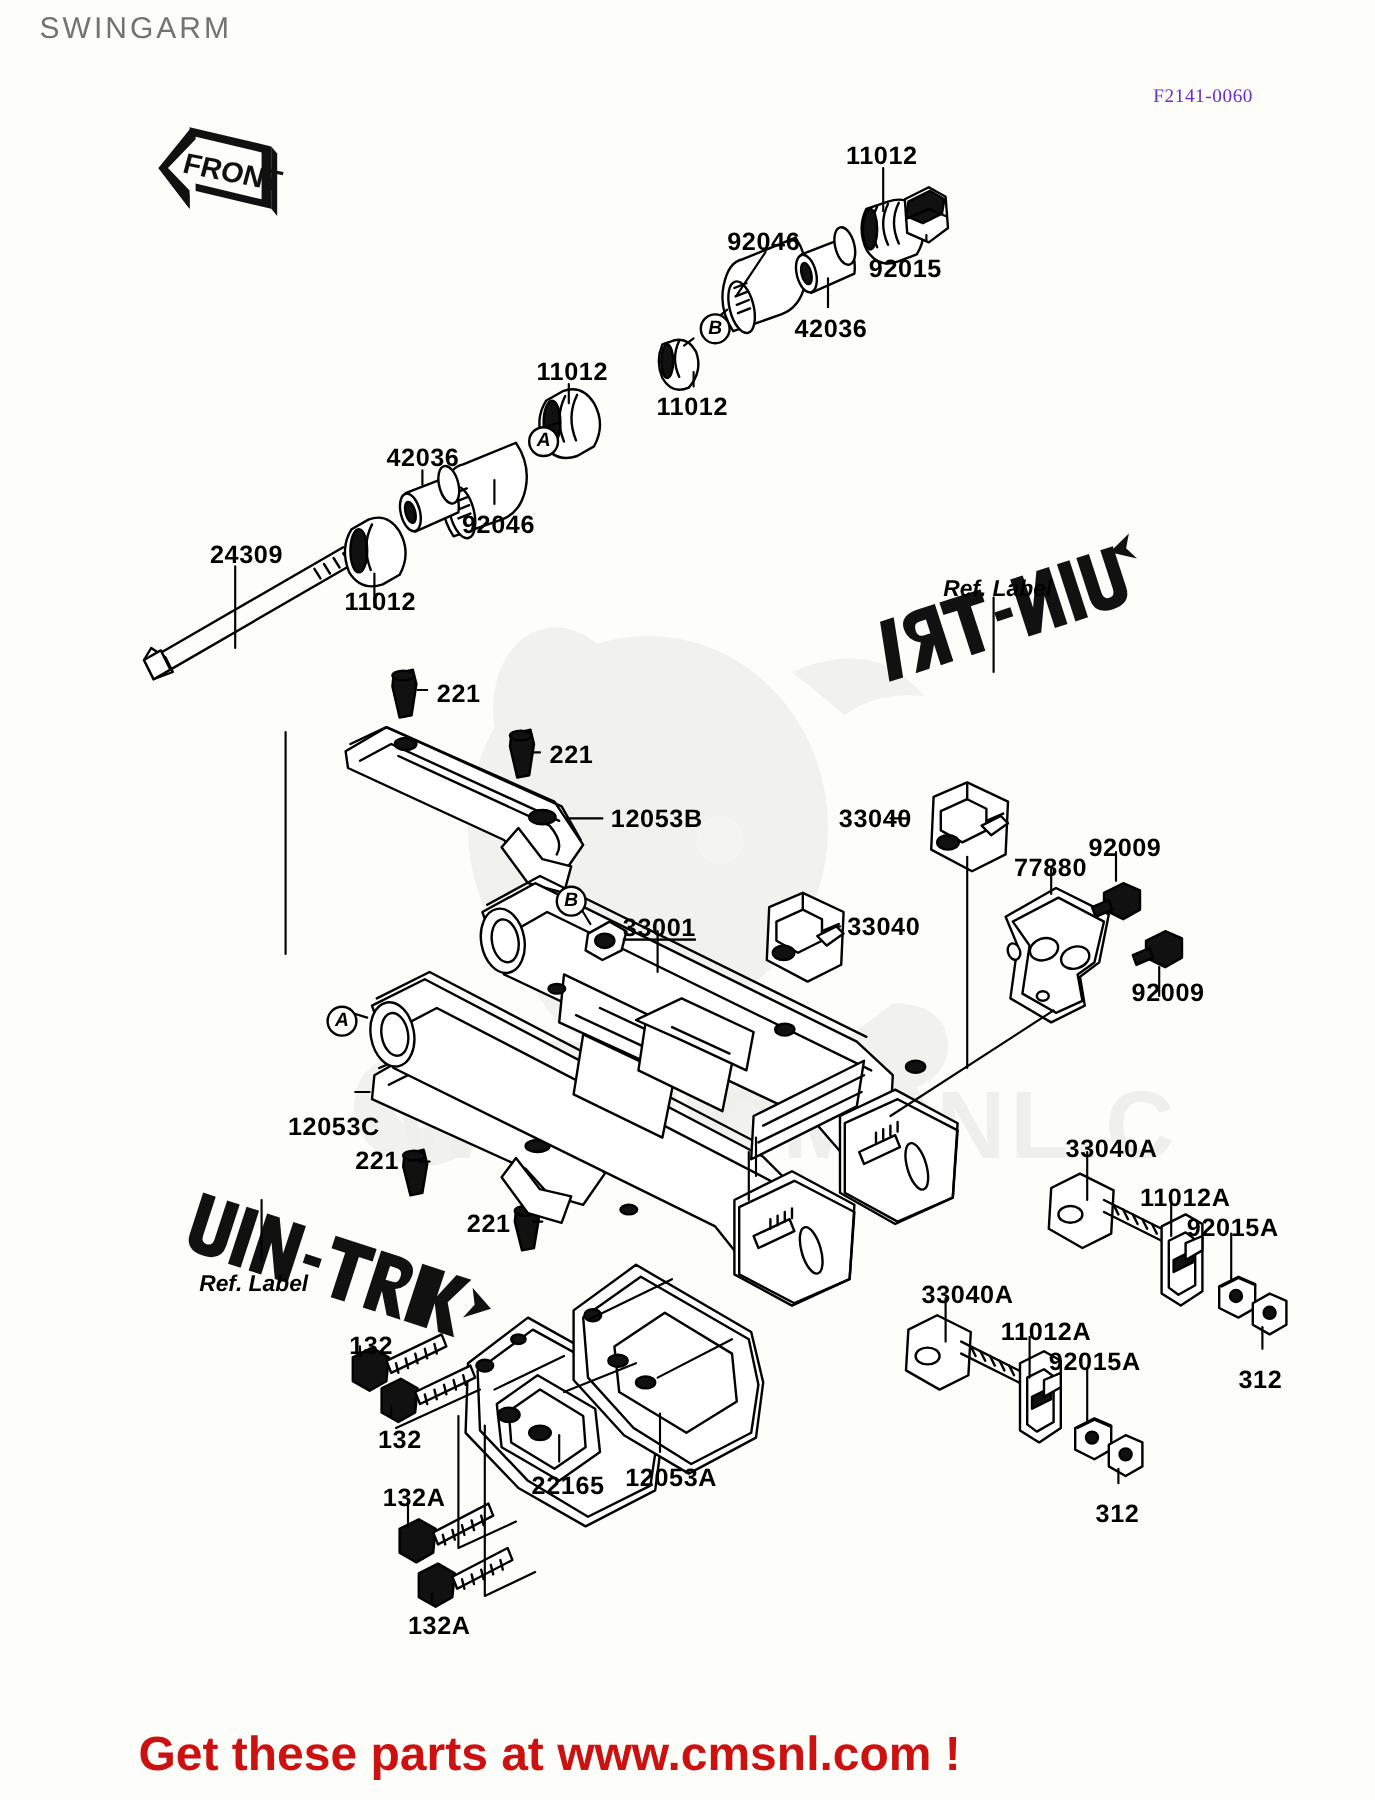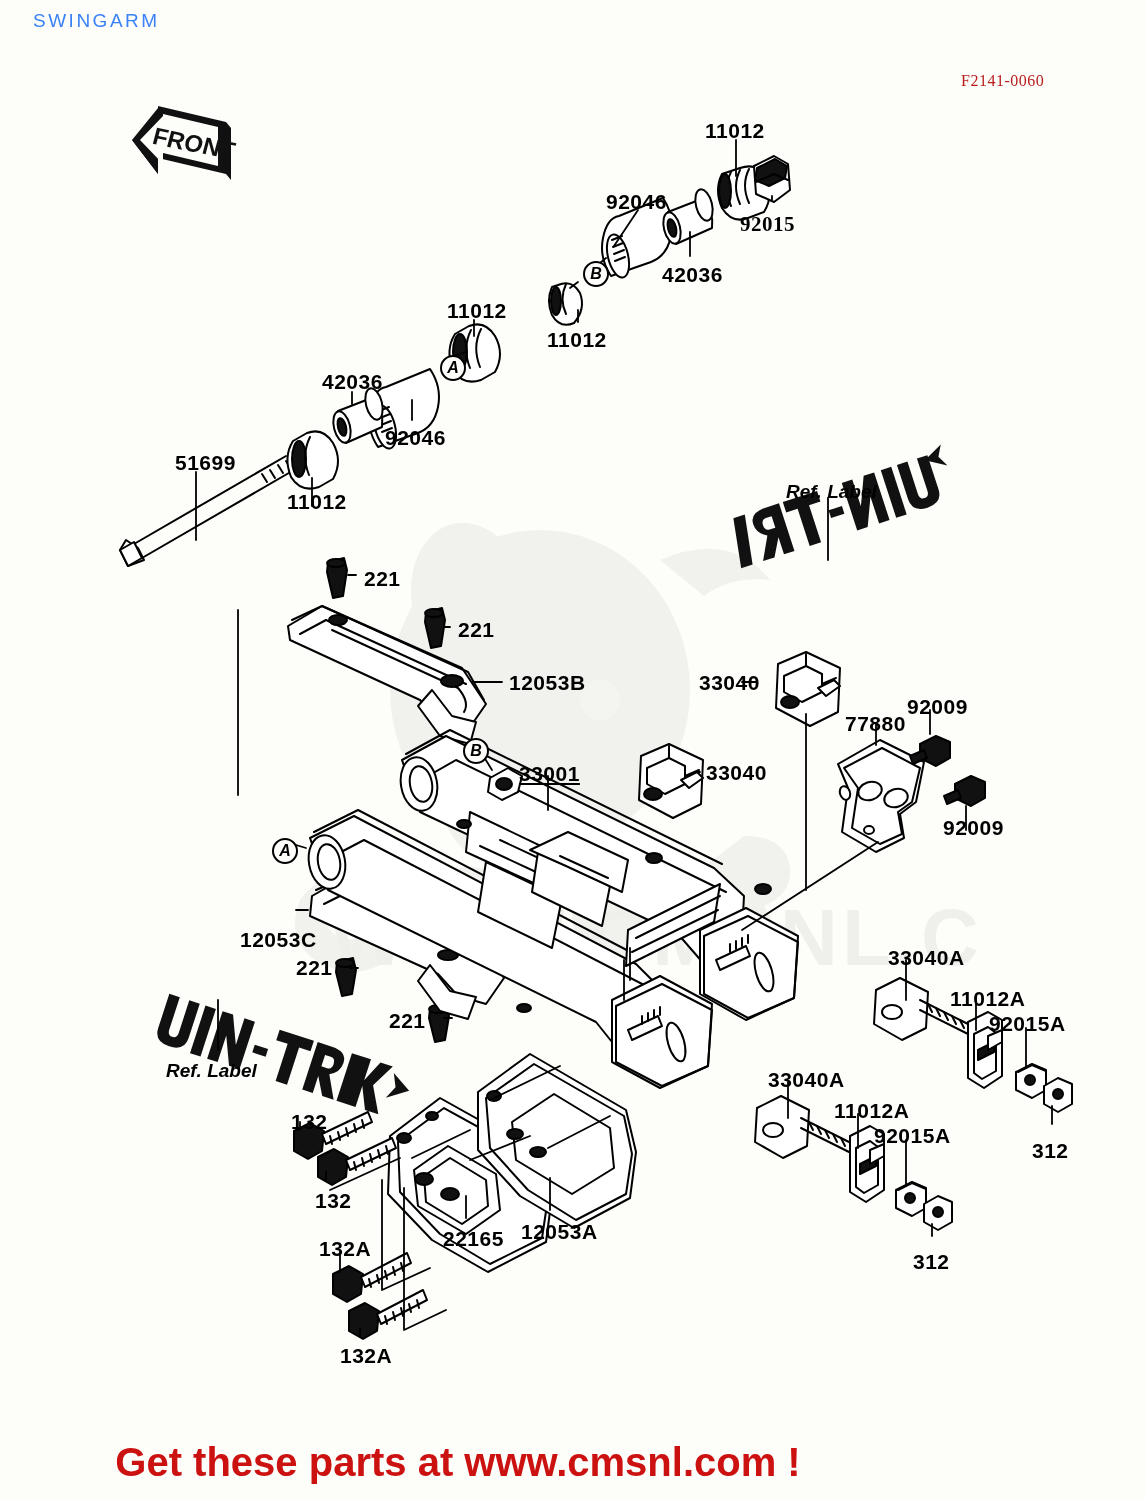--- a/index.html
+++ b/index.html
@@ -8,26 +8,26 @@
     width:1146px;height:1500px;
     background:#fdfdfa;
     font-family:"Liberation Sans", sans-serif;
     position:relative;
     overflow:hidden;
   }
   #page{position:absolute;left:0;top:0;width:1146px;height:1500px;}
 
   .page-title{
     position:absolute;left:33px;top:10px;
-    font-size:19px;color:#3b82f6;letter-spacing:2.5px;
+    font-size:25px;color:#737373;letter-spacing:2.5px;
     font-weight:400;
   }
   .ref-code{
     position:absolute;left:961px;top:72px;
-    font-size:16px;color:#b91c1c;
+    font-size:16px;color:#6d28d9;
     font-family:"Liberation Serif", serif;
     letter-spacing:0.5px;
   }
   .footer-cta{
     position:absolute;left:0;top:1440px;width:916px;
     text-align:center;
     font-size:40px;color:#cc1111;font-weight:700;
     letter-spacing:0px;
   }
 
@@ -472,28 +472,28 @@
         <path d="M454 356 L466 352"></path>
         <path d="M594 268 L606 258"></path>
         <path d="M570 288 L578 282"></path>
         <path d="M286 842 L306 848"></path>
         <path d="M476 744 L492 770"></path>
       </g>
     </g>
   </svg>
 
   <div class="lbl" style="left:705px;top:120px;">11012</div>
-  <div class="lbl" style="left:740px;top:214px;font-family:Liberation Serif, serif;">92015</div>
+  <div class="lbl" style="left:724px;top:214px;">92015</div>
   <div class="lbl" style="left:606px;top:191px;">92046</div>
   <div class="lbl" style="left:662px;top:264px;">42036</div>
   <div class="lbl" style="left:547px;top:329px;">11012</div>
   <div class="lbl" style="left:447px;top:300px;">11012</div>
   <div class="lbl" style="left:322px;top:371px;">42036</div>
   <div class="lbl" style="left:385px;top:427px;">92046</div>
-  <div class="lbl" style="left:175px;top:452px;">51699</div>
+  <div class="lbl" style="left:175px;top:452px;">24309</div>
   <div class="lbl" style="left:287px;top:491px;">11012</div>
   <div class="lbl" style="left:364px;top:568px;">221</div>
   <div class="lbl" style="left:458px;top:619px;">221</div>
   <div class="lbl" style="left:509px;top:672px;">12053B</div>
   <div class="lbl" style="left:699px;top:672px;">33040</div>
   <div class="lbl" style="left:706px;top:762px;">33040</div>
   <div class="lbl" style="left:845px;top:713px;">77880</div>
   <div class="lbl" style="left:907px;top:696px;">92009</div>
   <div class="lbl" style="left:943px;top:817px;">92009</div>
   <div class="lbl" style="left:519px;top:763px;text-decoration:underline;">33001</div>

